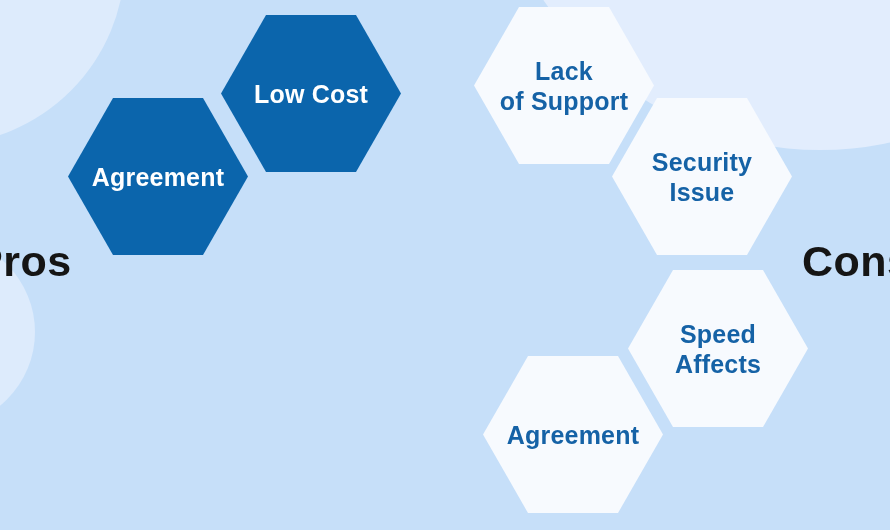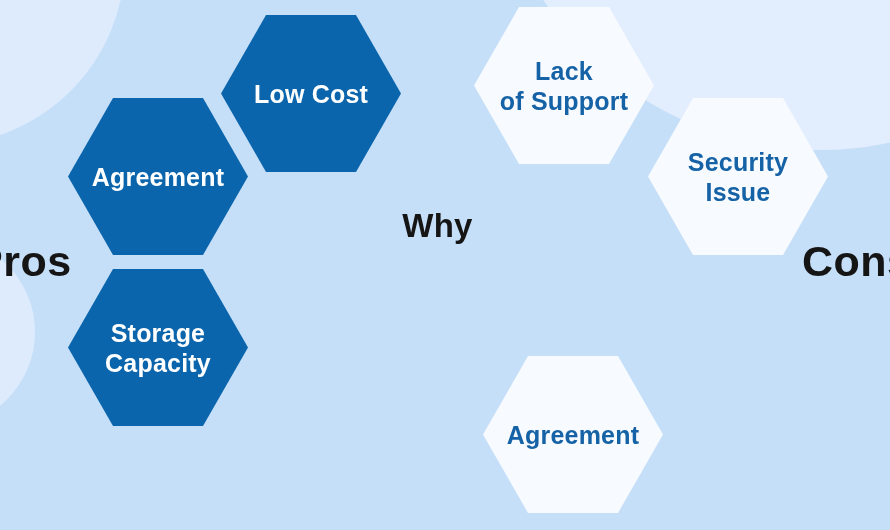--- a/index.html
+++ b/index.html
@@ -40,21 +40,21 @@
   .hex.pro { background: var(--pros-fill, #0b65ac); }
   .hex.pro .hex-label { color: var(--pros-text, #ffffff); }
   .hex.con { background: var(--cons-fill, #f7fafe); }
   .hex.con .hex-label { color: var(--cons-text, #1562a6); }
 
   .hex-low-cost       { left: 221px; top: 15px; }
   .hex-updating       { left: 68px;  top: 98px; }
   .hex-storage        { left: 68px;  top: 269px; }
   .hex-high-computing { left: 217px; top: 355px; }
   .hex-lack-support   { left: 474px; top: 7px; }
-  .hex-security       { left: 648px; top: 98px; }
+  .hex-security       { left: 612px; top: 98px; }
   .hex-speed          { left: 628px; top: 270px; }
   .hex-agreement      { left: 483px; top: 356px; justify-content: center; }
 
   .title {
     position: absolute;
     left: 255px; top: 203px; width: 365px;
     text-align: center;
     font-size: 33px; font-weight: bold;
     color: var(--title-color, #151515);
     line-height: 1.4;
@@ -75,39 +75,38 @@
 <div class="canvas">
 
   <div class="blob blob-tl"></div>
   <div class="blob blob-left"></div>
   <div class="blob blob-tr"></div>
 
   <div class="side-label pros-label">Pros</div>
   <div class="side-label cons-label">Cons</div>
 
   <div class="title">
-    <div>Why</div>
   </div>
 
   <div class="hex pro hex-low-cost">
     <span class="hex-label">Low Cost</span>
   </div>
   <div class="hex pro hex-updating">
     <span class="hex-label">Agreement</span>
-  </div>
-  <div class="hex pro hex-storage">
-    <span class="hex-label">Storage
-Capacity</span>
   </div>
 
   <div class="hex con hex-lack-support">
     <span class="hex-label">Lack
 of Support</span>
   </div>
   <div class="hex con hex-security">
     <span class="hex-label">Security
 Issue</span>
   </div>
+  <div class="hex con hex-speed">
+    <span class="hex-label">Speed
+Affects</span>
+  </div>
   <div class="hex con hex-agreement">
     <span class="hex-label">Agreement</span>
   </div>
 
 </div>
 
 </body></html>

